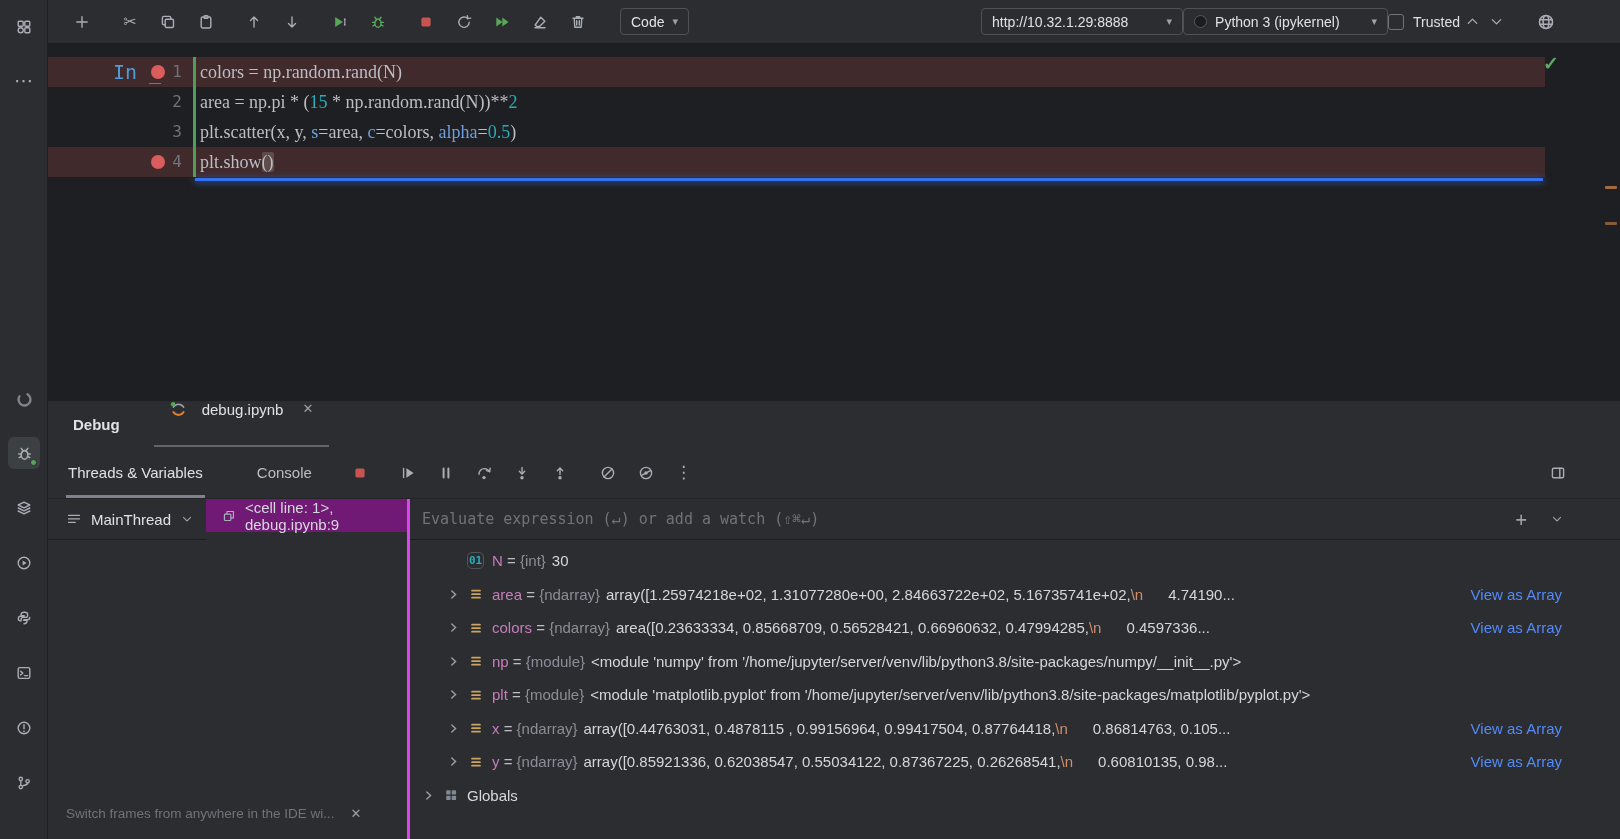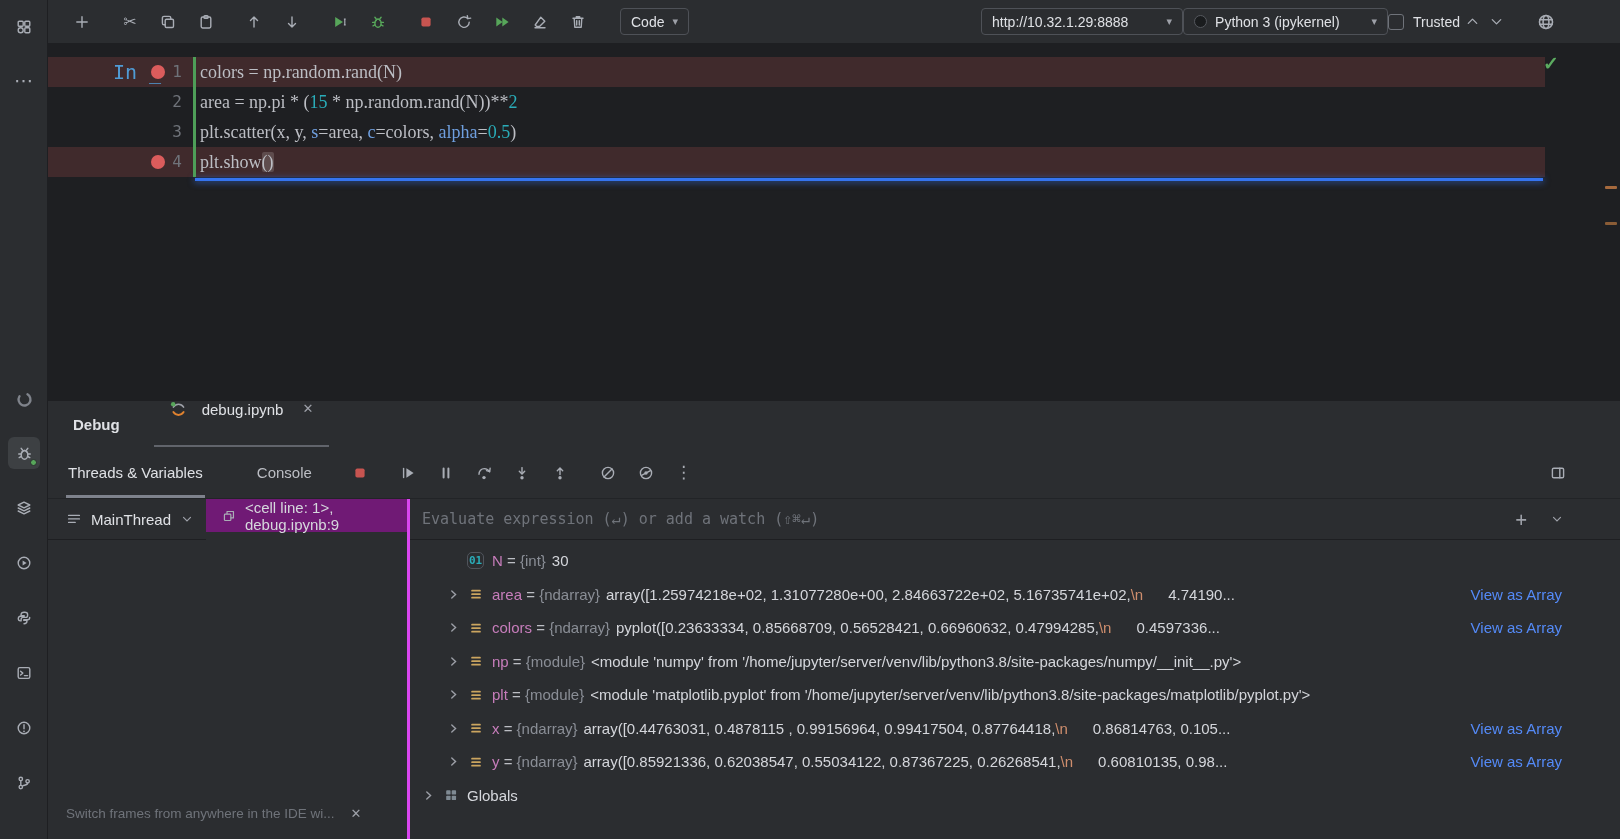--- a/index.html
+++ b/index.html
@@ -461,21 +461,21 @@
                 </svg>
             </span>
             <span class="vicon">
               <svg width="14" height="14" viewBox="0 0 16 16">
                   <rect x="2.5" y="3" width="11" height="2.2" rx="1" fill="#cba55f"></rect>
                   <rect x="2.5" y="7" width="11" height="2.2" rx="1" fill="#cba55f"></rect>
                   <rect x="2.5" y="11" width="11" height="2.2" rx="1" fill="#cba55f"></rect>
                 </svg>
             </span>
             <span class="vname">colors</span><span class="veq"> = </span><span class="vtype">{ndarray}</span>
-            <span class="vval grow"><span>pyplot([0.23633334, 0.85668709, 0.56528421, 0.66960632, 0.47994285,</span><span class="nlesc">\n</span><span>      0.4597336...</span></span>
+            <span class="vval grow"><span>area([0.23633334, 0.85668709, 0.56528421, 0.66960632, 0.47994285,</span><span class="nlesc">\n</span><span>      0.4597336...</span></span>
             <span class="vlink">View as Array</span>
           </div>
 
           <div class="trow ind1">
             <span class="chev">
               <svg width="11" height="11" viewBox="0 0 16 16" style="stroke:#9da0a8;fill:none;stroke-width:2;stroke-linecap:round">
                   <path d="M5.5 3 11 8l-5.5 5"></path>
                 </svg>
             </span>
             <span class="vicon">

